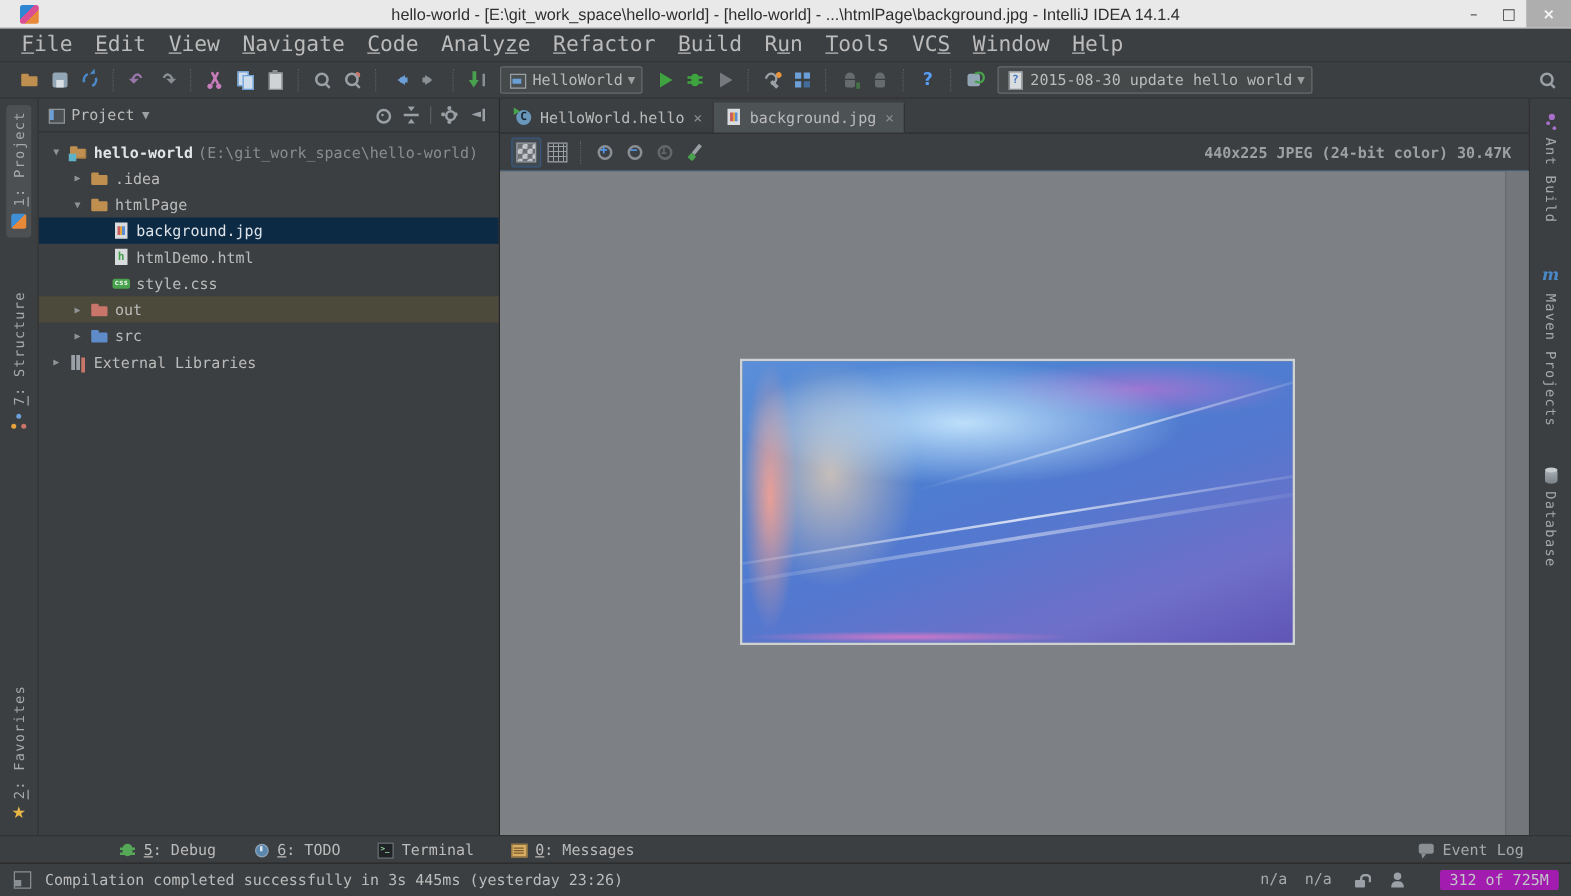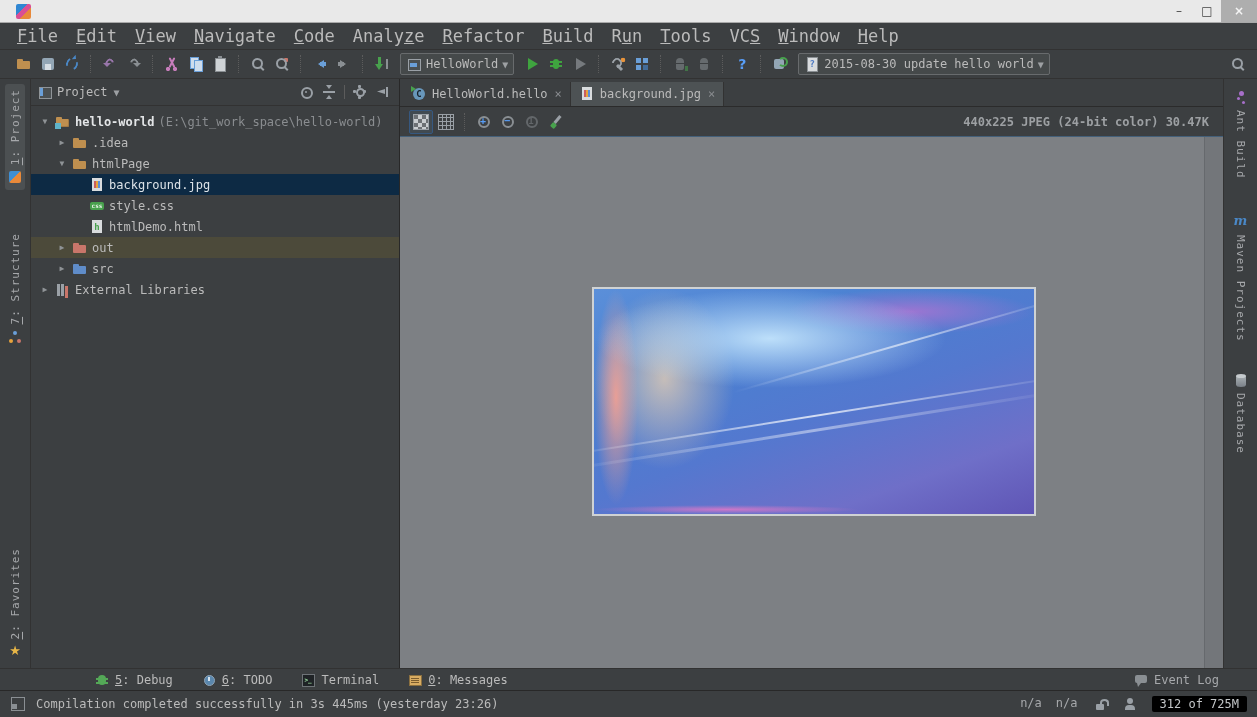--- a/index.html
+++ b/index.html
@@ -94,21 +94,21 @@
 
   
   .bottombar{position:absolute;left:0;right:0;bottom:27px;height:21px;background:#3c3f41;border-top:1px solid #323232;
              display:flex;align-items:center;padding-left:94px;color:#bbbbbb;font-size:12px;}
   .bb-item{display:flex;align-items:center;gap:5px;margin-right:28px;}
   .bb-right{margin-left:auto;display:flex;align-items:center;gap:5px;padding-right:38px;color:#a6a8ab;}
   .statusbar{position:absolute;left:0;right:0;bottom:0;height:26px;background:#3c3f41;border-top:1px solid #282828;
              display:flex;align-items:center;padding:0 10px;color:#bbbbbb;font-size:12px;}
   .sb-msg{margin-left:10px;}
   .sb-right{margin-left:auto;display:flex;align-items:flex-start;gap:14px;color:#a6a8ab;}
-  .mem-chip{background:#000000;border-radius:2px;padding:1px 8px;color:#c3c6c8;}
+  .mem-chip{background:#a21caf;border-radius:2px;padding:1px 8px;color:#c3c6c8;margin-left:12px;}
 
   
   .ic{width:16px;height:16px;display:inline-block;position:relative;flex:none;}
   .ic-open::before,.ic-folder::before,.ic-project::before,.ic-folder-x::before,.ic-folder-s::before{
      content:"";position:absolute;left:1px;top:5px;width:13px;height:8px;background:#bf8f4f;border-radius:1px;}
   .ic-open::after,.ic-folder::after,.ic-project::after,.ic-folder-x::after,.ic-folder-s::after{
      content:"";position:absolute;left:1px;top:3px;width:6px;height:3px;background:#bf8f4f;border-radius:1px 1px 0 0;}
   .ic-folder-x::before,.ic-folder-x::after{background:#c9766a;}
   .ic-folder-s::before,.ic-folder-s::after{background:#5f8cc9;}
   .ic-project{filter:none;}
@@ -226,20 +226,21 @@
   .ic-unlock::before{content:"";position:absolute;left:4px;top:8px;width:8px;height:6px;background:#9aa0a6;border-radius:1px;}
   .ic-unlock::after{content:"";position:absolute;left:8px;top:3px;width:5px;height:5px;border:2px solid #9aa0a6;border-radius:50% 50% 0 0;border-bottom:none;}
   .ic-hector::before{content:"";position:absolute;left:5px;top:2px;width:6px;height:6px;border-radius:50%;background:#9aa0a6;}
   .ic-hector::after{content:"";position:absolute;left:3px;top:9px;width:10px;height:5px;border-radius:4px 4px 0 0;background:#9aa0a6;}
 </style>
 </head>
 <body>
 
 <div class="titlebar">
   <span class="logo"></span>
+  <span class="title-text">hello-world - [E:\git_work_space\hello-world] - [hello-world] - ...\htmlPage\background.jpg - IntelliJ IDEA 14.1.4</span>
   <span class="win-controls">
     <span class="win-btn">–</span>
     <span class="win-btn">□</span>
     <span class="win-btn close">×</span>
   </span>
 </div>
 
 <div class="menubar" id="menubar">
     <span class="menu-item"><span class="lbl"><u>F</u>ile</span></span>
     <span class="menu-item"><span class="lbl"><u>E</u>dit</span></span>
@@ -396,27 +397,27 @@
           <span class="ic ic-folder"></span>
           <span class="tree-label">htmlPage</span>
         </div>
         <div class="tree-row selected" style="padding-left: 42px;">
           <span class="tw"></span>
           <span class="ic ic-img"></span>
           <span class="tree-label">background.jpg</span>
         </div>
         <div class="tree-row" style="padding-left: 42px;">
           <span class="tw"></span>
+          <span class="ic ic-html"></span>
+          <span class="tree-label">htmlDemo.html</span>
+        </div>
+        <div class="tree-row" style="padding-left: 42px;">
+          <span class="tw"></span>
           <span class="ic ic-css"></span>
           <span class="tree-label">style.css</span>
-        </div>
-        <div class="tree-row" style="padding-left: 42px;">
-          <span class="tw"></span>
-          <span class="ic ic-html"></span>
-          <span class="tree-label">htmlDemo.html</span>
         </div>
         <div class="tree-row hl" style="padding-left: 25px;">
           <span class="tw">▶</span>
           <span class="ic ic-folder-x"></span>
           <span class="tree-label">out</span>
         </div>
         <div class="tree-row" style="padding-left: 25px;">
           <span class="tw">▶</span>
           <span class="ic ic-folder-s"></span>
           <span class="tree-label">src</span>

